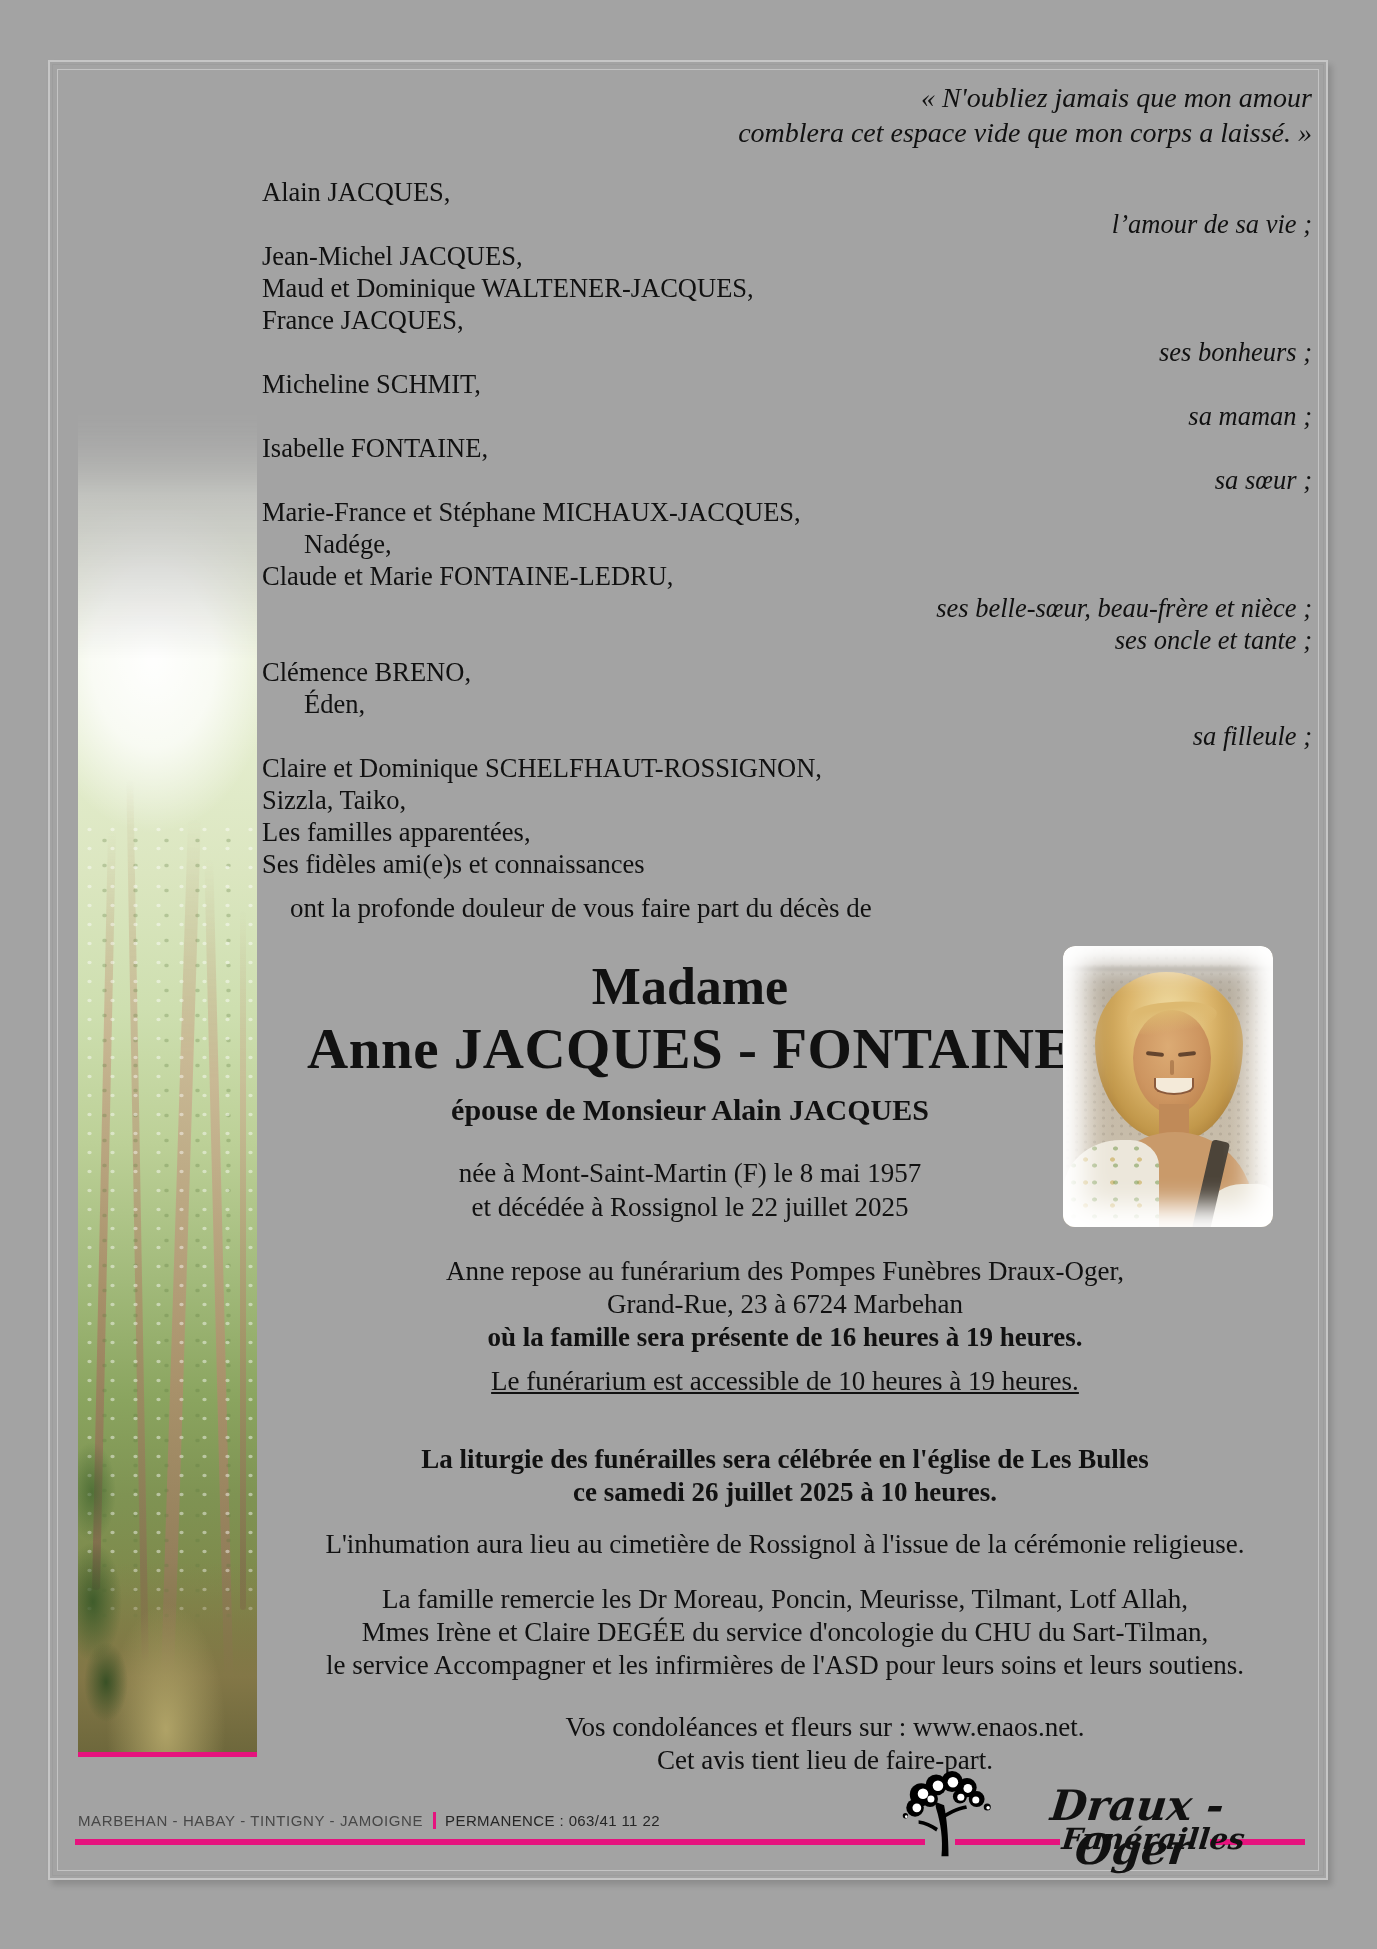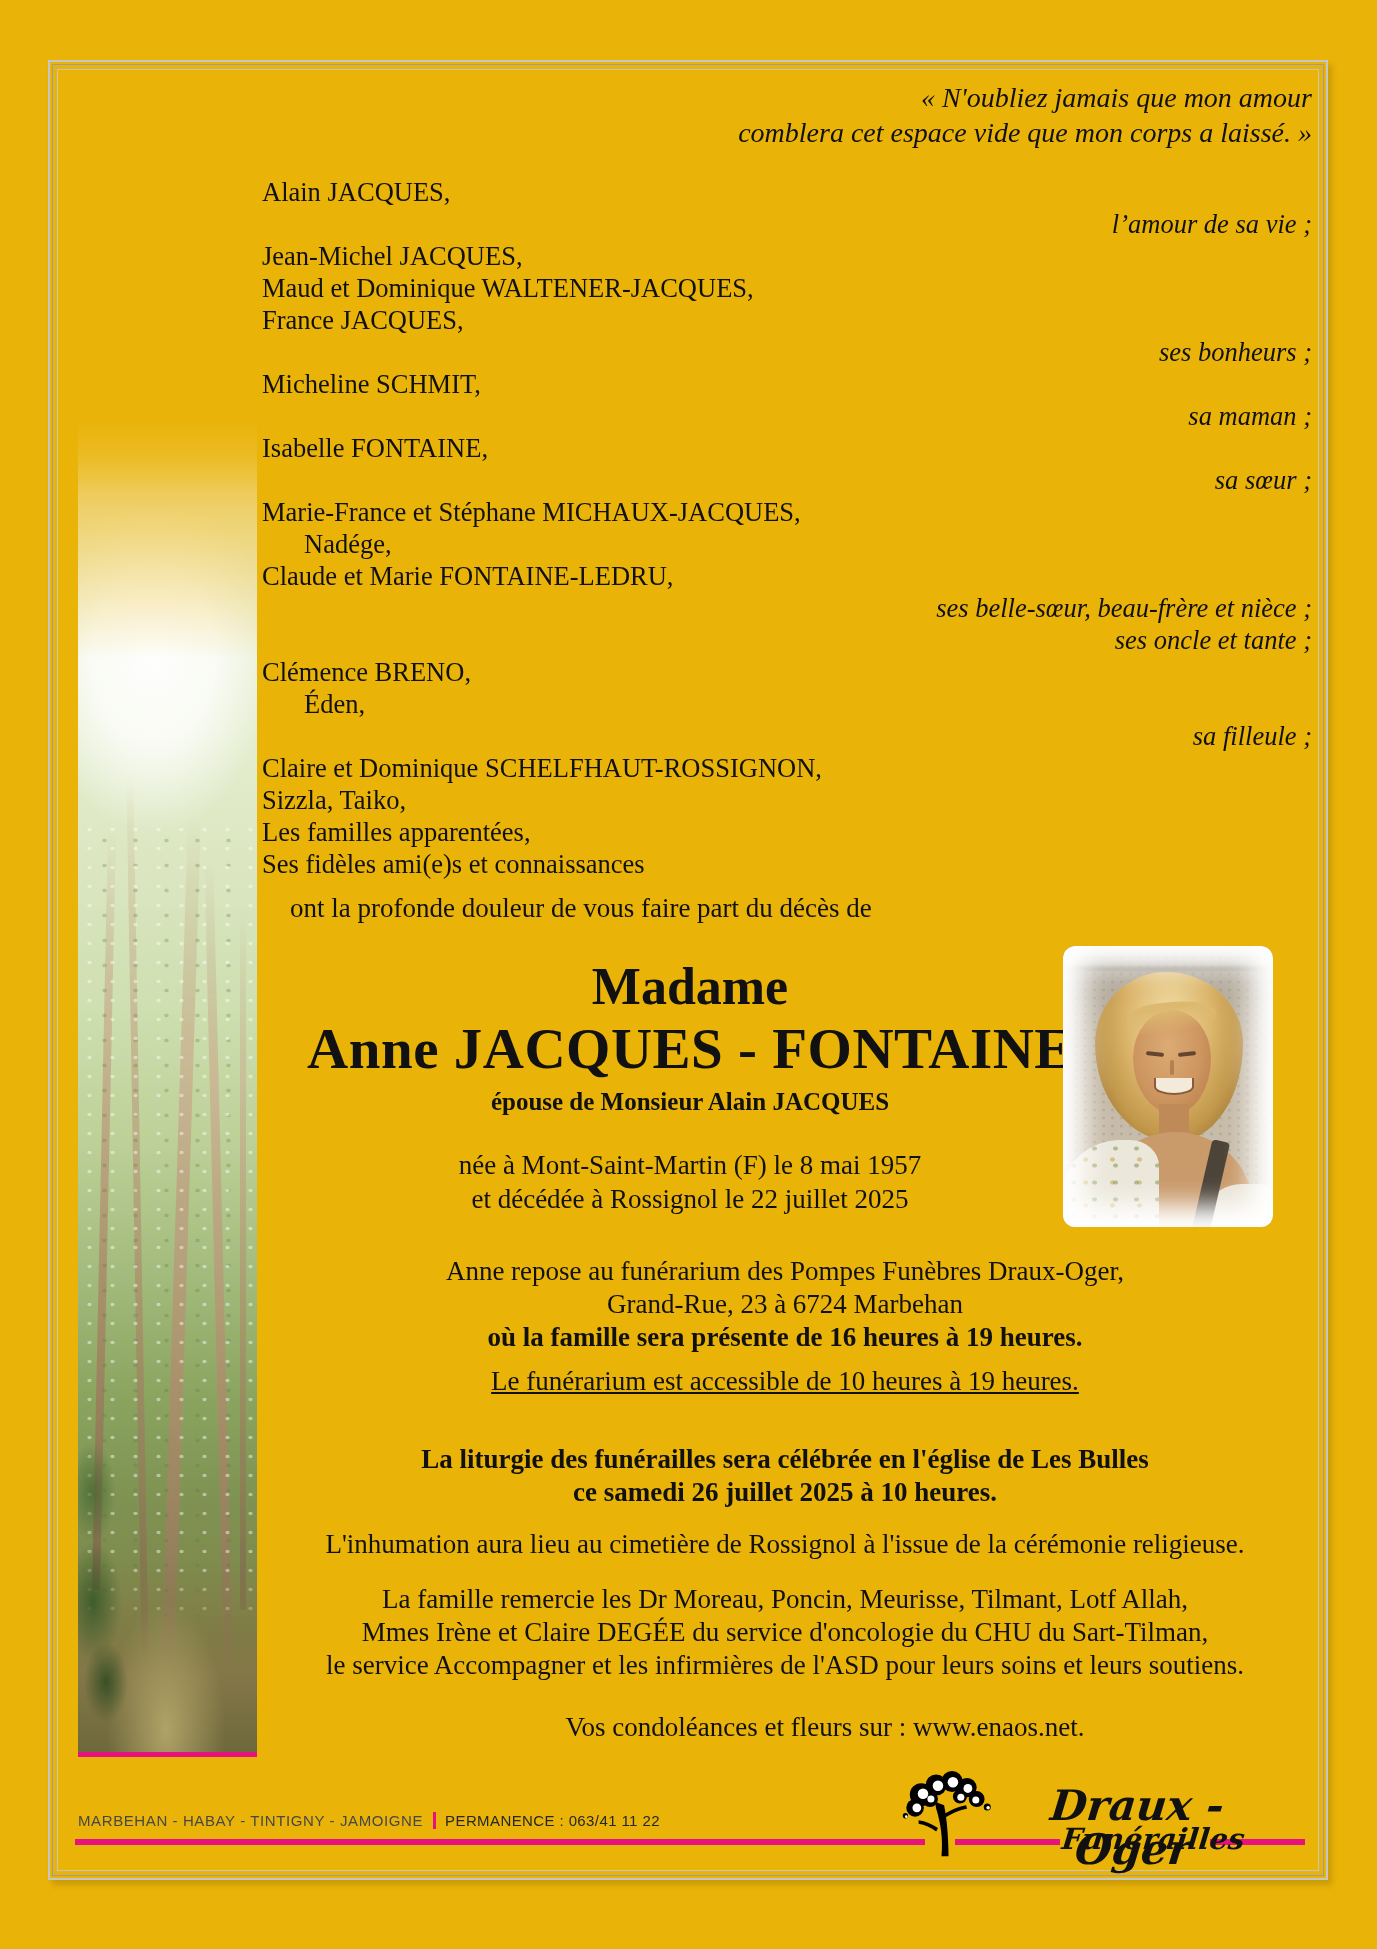--- a/index.html
+++ b/index.html
@@ -1,16 +1,16 @@
 <!DOCTYPE html>
 <html lang="fr"><head>
 <meta charset="utf-8">
 <style>
   html,body{margin:0;padding:0;background:#ffffff;}
-  .page{position:relative;width:1377px;height:1949px;background:#eab308;overflow:hidden;
+  .page{position:relative;width:1377px;height:1949px;background:#a3a3a3;overflow:hidden;
         font-family:"Liberation Serif", serif;color:#111;}
 
   
   .frame{position:absolute;left:48px;top:60px;width:1276px;height:1816px;
          border:2px solid #c6c6c6;box-shadow:4px 5px 6px rgba(0,0,0,.14);}
   .frame::before{content:"";position:absolute;inset:2px;border:1px solid #9d9d9d;}
   .frame::after{content:"";position:absolute;inset:7px;border:1px solid #c4c4c4;}
 
   
   .forest{position:absolute;left:78px;top:400px;width:179px;height:1352px;overflow:hidden;
@@ -51,21 +51,21 @@
          font-style:italic;font-size:28px;line-height:35px;}
   .relatives{position:absolute;left:262px;right:65px;top:176px;font-size:26.5px;line-height:32px;}
   .rel-line{height:32px;white-space:nowrap;}
   .rel-right{text-align:right;font-style:italic;}
   .rel-indent{padding-left:42px;}
   .intro{position:absolute;left:258px;width:1054px;top:893px;font-size:27px;margin-left:32px;}
 
   .deceased{position:absolute;left:258px;width:800px;top:958px;text-align:center;padding-left:32px;}
   .d-title{font-size:52px;font-weight:700;line-height:58px;}
   .d-name{font-size:57px;font-weight:700;line-height:62px;margin-top:2px;letter-spacing:.5px;}
-  .d-spouse{font-size:25px;font-weight:700;line-height:40px;margin-top:2px;}
+  .d-spouse{font-size:30px;font-weight:700;line-height:40px;margin-top:10px;}
   .d-birth{font-size:27px;line-height:34px;margin-top:26px;}
   .d-death{font-size:27px;line-height:34px;}
 
   .par{position:absolute;left:258px;width:1054px;text-align:center;font-size:27px;line-height:33px;}
   .bold{font-weight:700;}
   .p-repose{top:1255px;} .p-access{top:1365px;text-decoration:underline;} .p-liturgy{top:1443px;}
   .p-burial{top:1528px;} .p-thanks{top:1583px;} .p-condol{top:1711px;margin-left:40px;}
 
   
   .photo{position:absolute;left:1063px;top:946px;width:210px;height:281px;border-radius:12px;overflow:hidden;
@@ -207,20 +207,21 @@
     <div>ce samedi 26 juillet 2025 à 10 heures.</div>
   </div>
   <div class="par p-burial">L'inhumation aura lieu au cimetière de Rossignol à l'issue de la cérémonie religieuse.</div>
   <div class="par p-thanks">
     <div>La famille remercie les Dr Moreau, Poncin, Meurisse, Tilmant, Lotf Allah,</div>
     <div>Mmes Irène et Claire DEGÉE du service d'oncologie du CHU du Sart-Tilman,</div>
     <div>le service Accompagner et les infirmières de l'ASD pour leurs soins et leurs soutiens.</div>
   </div>
   <div class="par p-condol">
     <div>Vos condoléances et fleurs sur : www.enaos.net.</div>
+    <div>Cet avis tient lieu de faire-part.</div>
   </div>
 
   <div class="footer-info">
     <span>MARBEHAN - HABAY - TINTIGNY - JAMOIGNE</span>
     <span class="footer-sep accent-bg" style="background: rgb(230, 19, 126);"></span>
     <span class="footer-perm">PERMANENCE : 063/41 11 22</span>
   </div>
 
   <div class="accent-line seg-a accent-bg" style="background: rgb(230, 19, 126);"></div>
   <div class="accent-line seg-b accent-bg" style="background: rgb(230, 19, 126);"></div>

